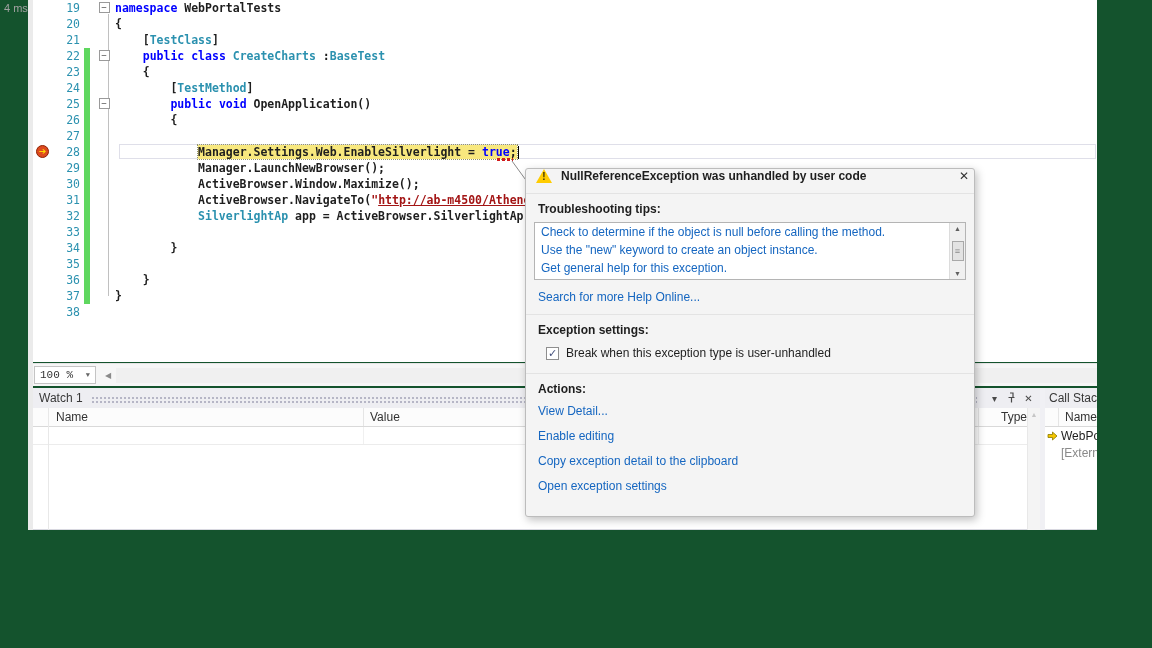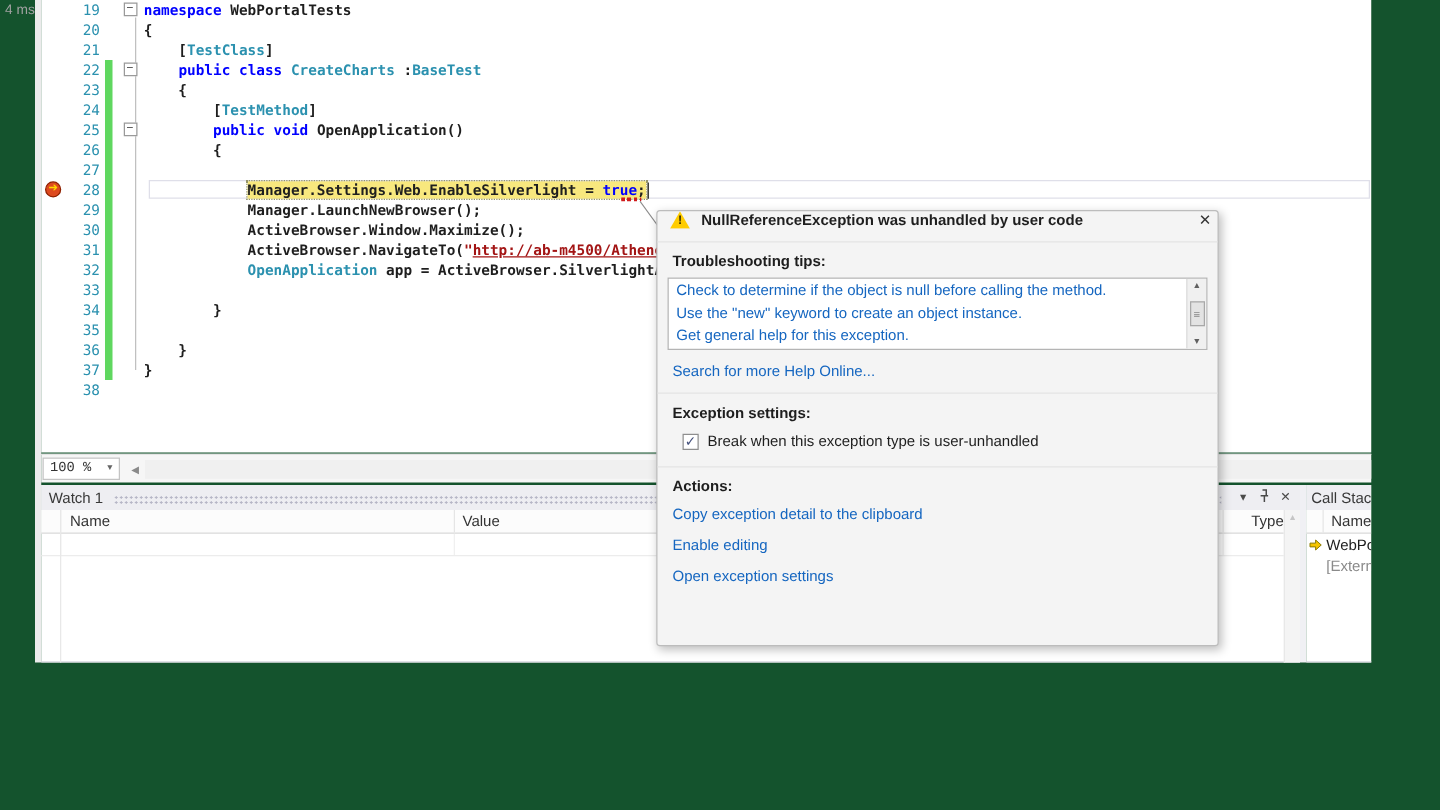--- a/index.html
+++ b/index.html
@@ -179,21 +179,21 @@
         <div class="code-row"><div class="ln">22</div><div class="chg changed"></div><div class="outl"><div class="foldbox">−</div></div><div class="code"><span class="tok-pl">    </span><span class="tok-kw">public</span><span class="tok-pl"> </span><span class="tok-kw">class</span><span class="tok-pl"> </span><span class="tok-ty">CreateCharts</span><span class="tok-pl"> :</span><span class="tok-ty">BaseTest</span></div></div>
         <div class="code-row"><div class="ln">23</div><div class="chg changed"></div><div class="outl"></div><div class="code"><span class="tok-pl">    {</span></div></div>
         <div class="code-row"><div class="ln">24</div><div class="chg changed"></div><div class="outl"></div><div class="code"><span class="tok-pl">        [</span><span class="tok-ty">TestMethod</span><span class="tok-pl">]</span></div></div>
         <div class="code-row"><div class="ln">25</div><div class="chg changed"></div><div class="outl"><div class="foldbox">−</div></div><div class="code"><span class="tok-pl">        </span><span class="tok-kw">public</span><span class="tok-pl"> </span><span class="tok-kw">void</span><span class="tok-pl"> OpenApplication()</span></div></div>
         <div class="code-row"><div class="ln">26</div><div class="chg changed"></div><div class="outl"></div><div class="code"><span class="tok-pl">        {</span></div></div>
         <div class="code-row"><div class="ln">27</div><div class="chg changed"></div><div class="outl"></div><div class="code"></div></div>
         <div class="code-row"><div class="ln">28</div><div class="chg changed"></div><div class="outl"></div><div class="code"><span class="tok-pl">            </span><span class="hl-statement"><span class="tok-pl">Manager.Settings.Web.EnableSilverlight = </span><span class="tok-kw">true</span><span class="tok-pl">;</span></span><span class="caret"></span></div></div>
         <div class="code-row"><div class="ln">29</div><div class="chg changed"></div><div class="outl"></div><div class="code"><span class="tok-pl">            Manager.LaunchNewBrowser();</span></div></div>
         <div class="code-row"><div class="ln">30</div><div class="chg changed"></div><div class="outl"></div><div class="code"><span class="tok-pl">            ActiveBrowser.Window.Maximize();</span></div></div>
         <div class="code-row"><div class="ln">31</div><div class="chg changed"></div><div class="outl"></div><div class="code"><span class="tok-pl">            ActiveBrowser.NavigateTo(</span><span class="tok-str">"</span><span class="tok-url">http://ab-m4500/Athene</span></div></div>
-        <div class="code-row"><div class="ln">32</div><div class="chg changed"></div><div class="outl"></div><div class="code"><span class="tok-pl">            </span><span class="tok-ty">OpenApplication</span><span class="tok-pl"> app = ActiveBrowser.SilverlightAp</span></div></div>
+        <div class="code-row"><div class="ln">32</div><div class="chg changed"></div><div class="outl"></div><div class="code"><span class="tok-pl">            </span><span class="tok-ty">SilverlightAp</span><span class="tok-pl"> app = ActiveBrowser.SilverlightAp</span></div></div>
         <div class="code-row"><div class="ln">33</div><div class="chg changed"></div><div class="outl"></div><div class="code"></div></div>
         <div class="code-row"><div class="ln">34</div><div class="chg changed"></div><div class="outl"></div><div class="code"><span class="tok-pl">        }</span></div></div>
         <div class="code-row"><div class="ln">35</div><div class="chg changed"></div><div class="outl"></div><div class="code"></div></div>
         <div class="code-row"><div class="ln">36</div><div class="chg changed"></div><div class="outl"></div><div class="code"><span class="tok-pl">    }</span></div></div>
         <div class="code-row"><div class="ln">37</div><div class="chg changed"></div><div class="outl"></div><div class="code"><span class="tok-pl">}</span></div></div>
         <div class="code-row"><div class="ln">38</div><div class="chg"></div><div class="outl"></div><div class="code"></div></div>
       </div>
     <div class="bp-icon">➔</div>
   </div>
 
@@ -289,19 +289,20 @@
       </div>
     </div>
     <div class="ep-search">Search for more Help Online...</div>
     <div class="ep-section-label">Exception settings:</div>
     <div class="ep-checkbox-row">
       <span class="checkbox" id="break-checkbox">✓</span>
       <span>Break when this exception type is user-unhandled</span>
     </div>
     <div class="ep-section-label">Actions:</div>
     <div class="ep-actions">
+        <div class="ep-action-link">View Detail...</div>
+        <div class="ep-action-link">Enable editing</div>
         <div class="ep-action-link">Copy exception detail to the clipboard</div>
-        <div class="ep-action-link">Enable editing</div>
         <div class="ep-action-link">Open exception settings</div>
       </div>
   </div>
 
 </div>
 
 </body></html>

